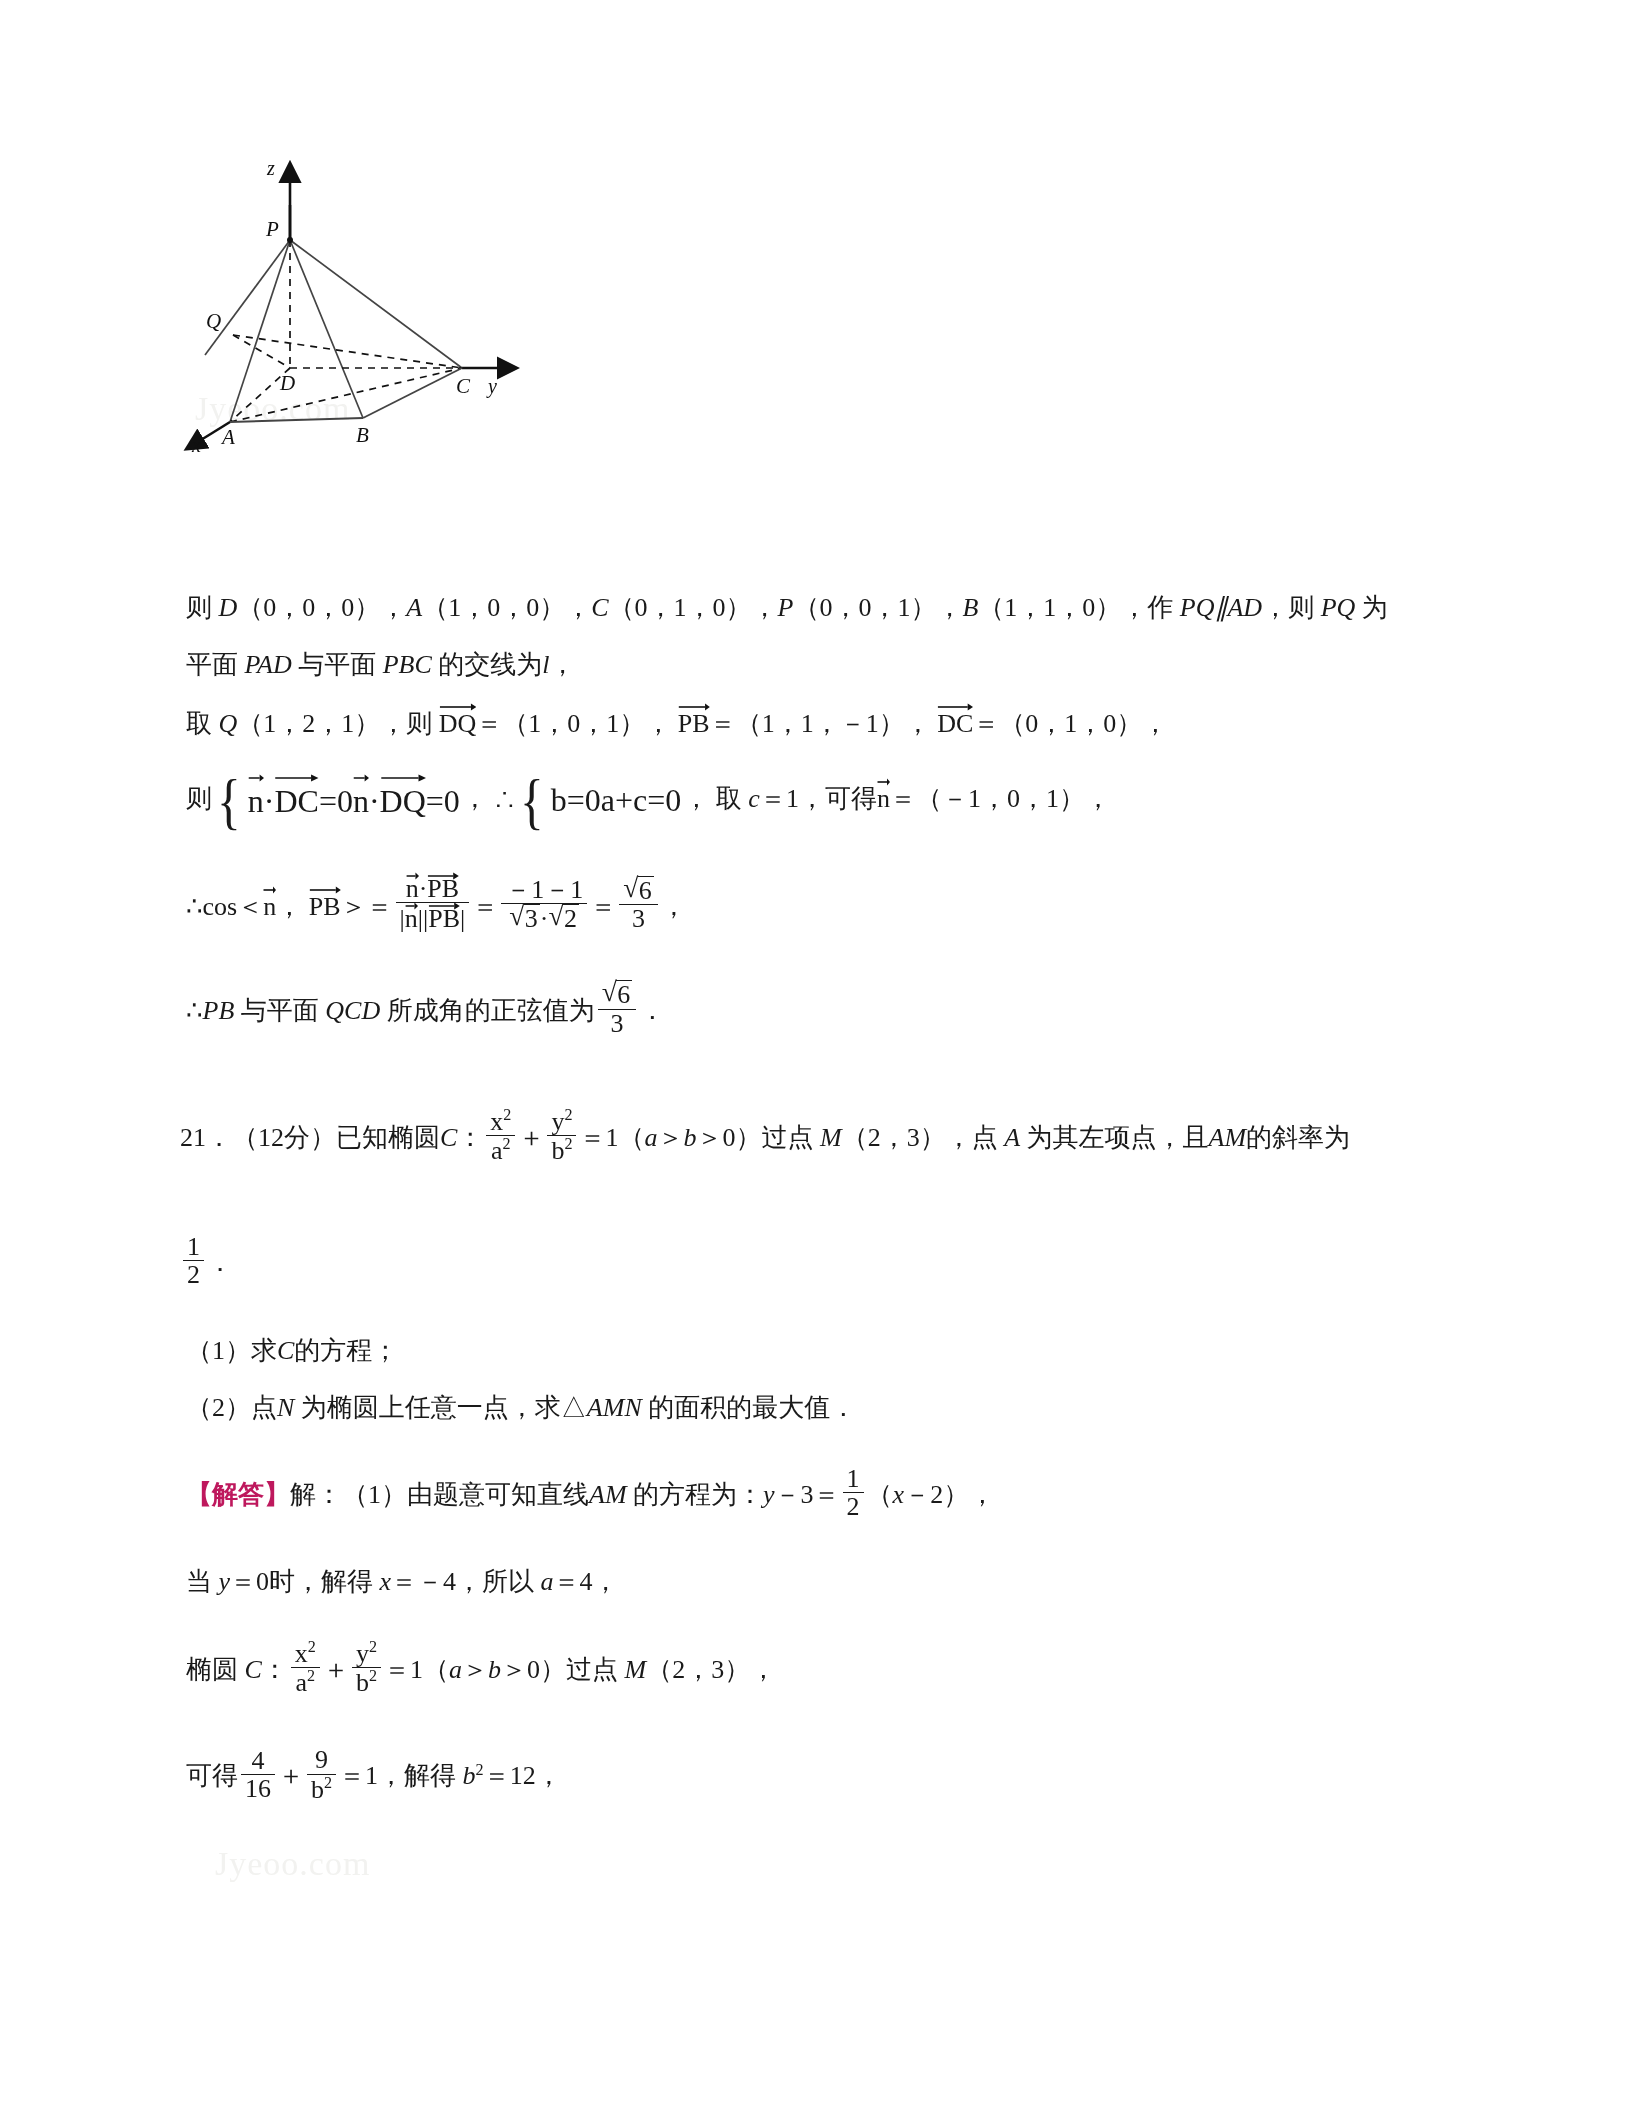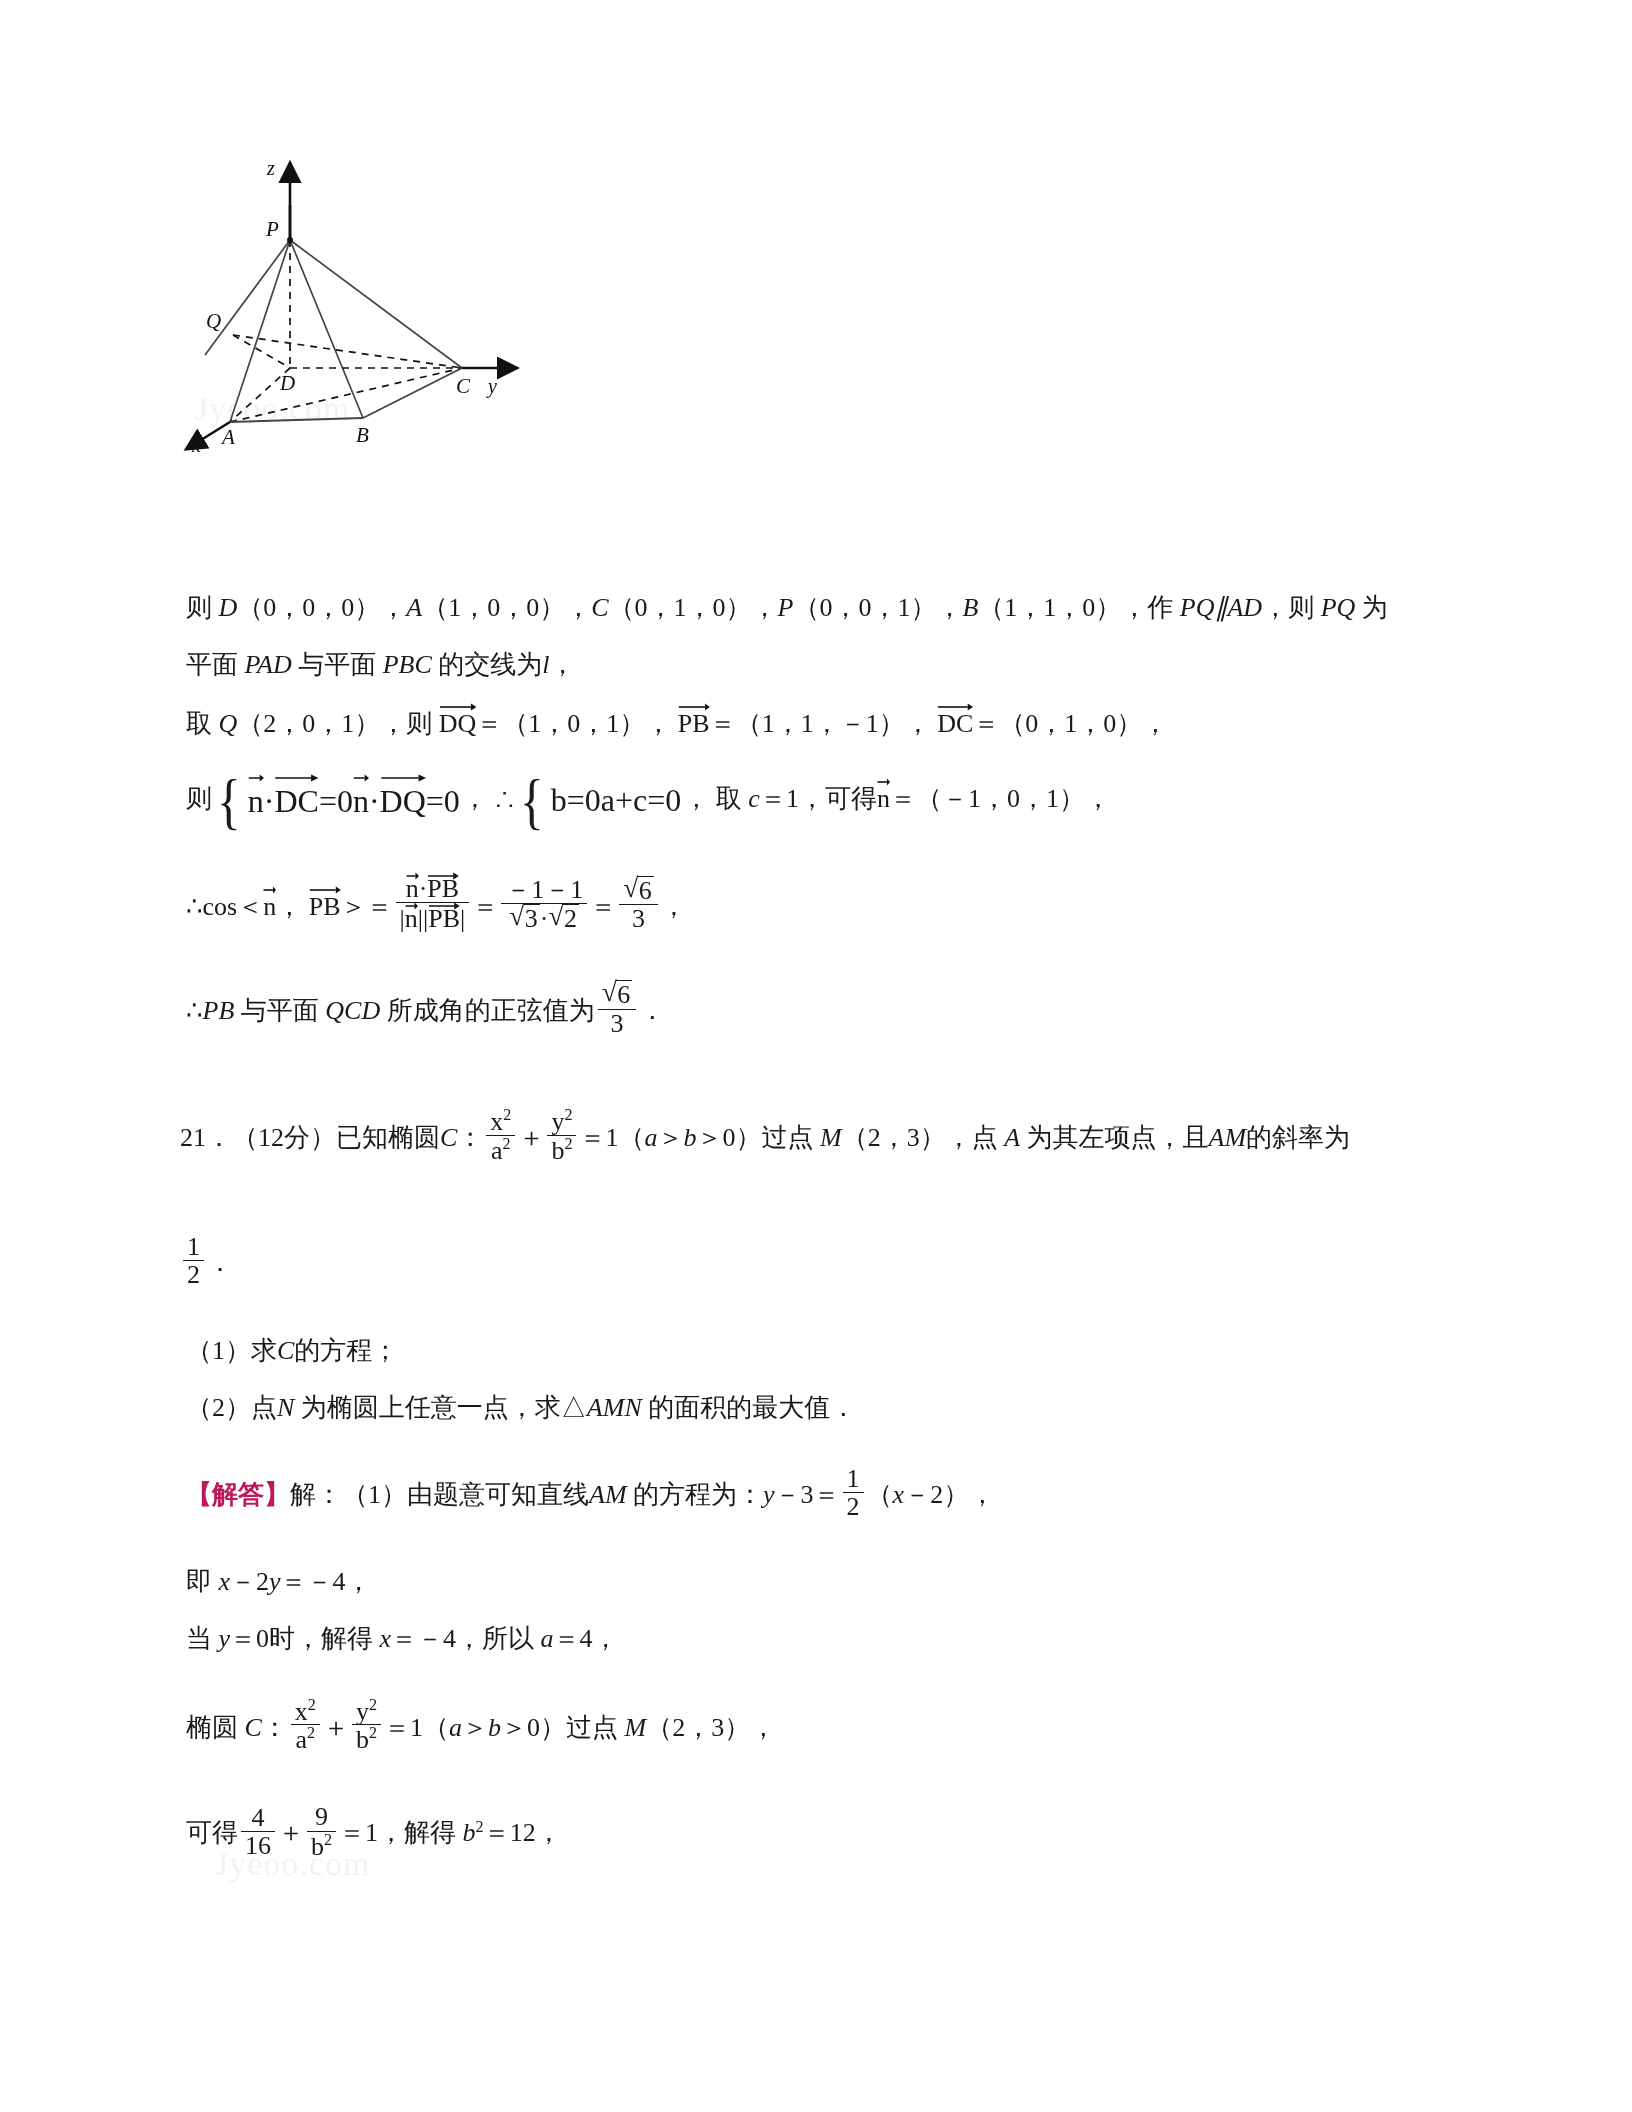--- a/index.html
+++ b/index.html
@@ -108,21 +108,21 @@
     <p class="line">
       <span>则</span>
       <i>D</i><span>（0，0，0）</span>，<i>A</i><span>（1，0，0）</span>，<i>C</i><span>（0，1，0）</span>，<i>P</i><span>（0，0，1）</span>，<i>B</i><span>（1，1，0）</span><span>，作</span> <i>PQ∥AD</i><span>，则</span> <i>PQ</i> <span>为</span>
     </p>
 
     <p class="line">
       <span>平面</span> <i>PAD</i> <span>与平面</span> <i>PBC</i> <span>的交线为</span><i>l</i><span>，</span>
     </p>
 
     <p class="line">
-      <span>取</span> <i>Q</i><span>（2，0，1）</span><span>，则</span>
+      <span>取</span> <i>Q</i><span>（1，2，1）</span><span>，则</span>
       <span class="vec"><svg class="arrowline" viewBox="0 0 40 10" preserveAspectRatio="none">
             <line x1="1" y1="5" x2="34" y2="5" stroke="#111" stroke-width="1.6"></line>
             <path d="M34,1.5 L40,5 L34,8.5 z" fill="#111"></path>
           </svg><span class="vtxt">DQ</span></span><span>＝（1，0，1），</span>
       <span class="vec"><svg class="arrowline" viewBox="0 0 40 10" preserveAspectRatio="none">
             <line x1="1" y1="5" x2="34" y2="5" stroke="#111" stroke-width="1.6"></line>
             <path d="M34,1.5 L40,5 L34,8.5 z" fill="#111"></path>
           </svg><span class="vtxt">PB</span></span><span>＝（1，1，－1），</span>
       <span class="vec"><svg class="arrowline" viewBox="0 0 40 10" preserveAspectRatio="none">
             <line x1="1" y1="5" x2="34" y2="5" stroke="#111" stroke-width="1.6"></line>
@@ -198,23 +198,20 @@
     </p>
 
     <p class="line" style="margin-bottom:40px;">
       <span>（2）点</span><i>N</i> <span>为椭圆上任意一点，求△</span><i>AMN</i> <span>的面积的最大值．</span>
     </p>
 
     <p class="line tall" style="margin-bottom:44px;">
       <span class="blue">【解答】</span><span>解：（1）由题意可知直线</span><i>AM</i> <span>的方程为：</span><i>y</i><span>－3＝</span><span class="frac"><span class="num">1</span><span class="den">2</span></span><span>（</span><i>x</i><span>－2），</span>
     </p>
 
-    <p class="line">
-      <span>即</span> <i>x</i><span>－2</span><i>y</i><span>＝－4，</span>
-    </p>
 
     <p class="line" style="margin-bottom:40px;">
       <span>当</span> <i>y</i><span>＝0时，解得</span> <i>x</i><span>＝－4，所以</span> <i>a</i><span>＝4，</span>
     </p>
 
     <p class="line tall" style="margin-bottom:50px;">
       <span>椭圆</span> <i>C</i><span>：</span><span class="frac"><span class="num"><span>x</span><sup class="exp">2</sup></span><span class="den"><span>a</span><sup class="exp">2</sup></span></span><span>＋</span><span class="frac"><span class="num"><span>y</span><sup class="exp">2</sup></span><span class="den"><span>b</span><sup class="exp">2</sup></span></span><span>＝1（</span><i>a</i><span>＞</span><i>b</i><span>＞0）</span><span>过点</span> <i>M</i><span>（2，3），</span>
     </p>
 
     <p class="line tall">

